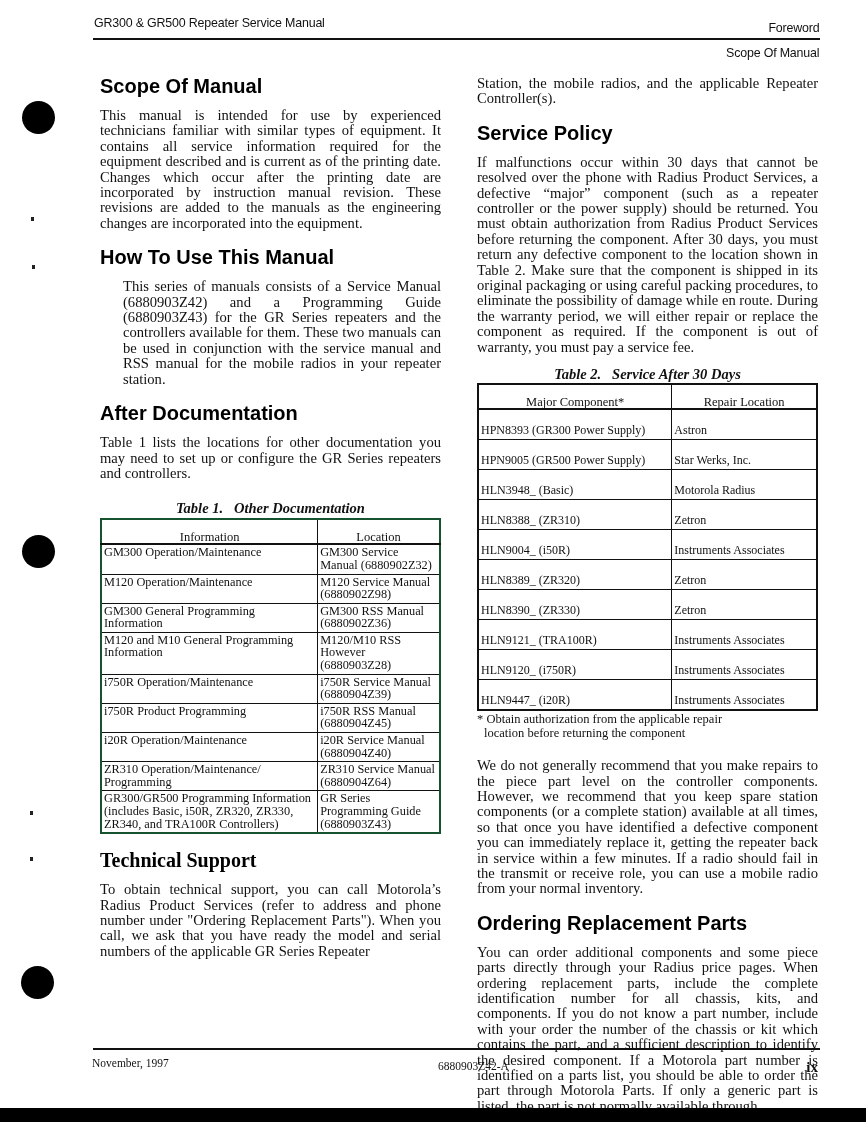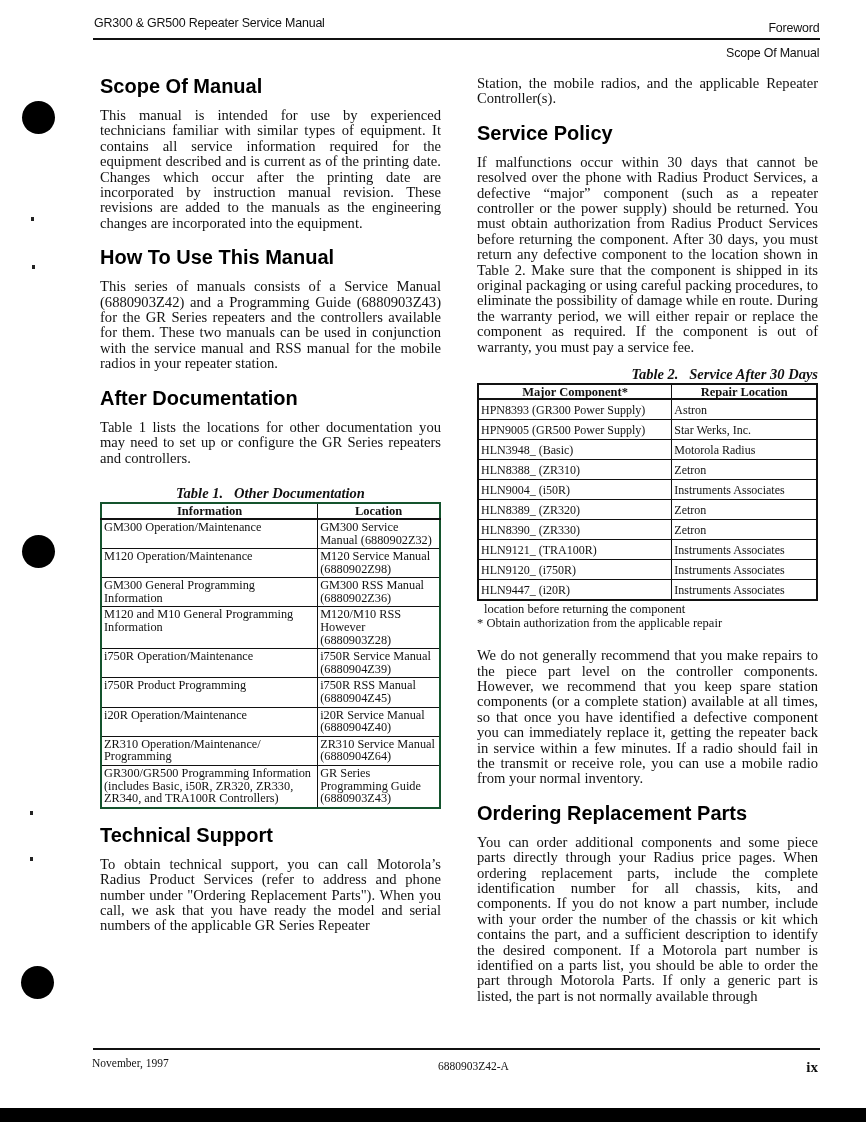--- a/index.html
+++ b/index.html
@@ -7,25 +7,25 @@
   .hole { position:absolute; width:33px; height:33px; border-radius:50%; background:#000; }
   .speck { position:absolute; width:3px; height:4px; background:#222; }
   .running-head { position:absolute; font-family:"Liberation Sans", sans-serif; font-size:13.5px; color:#111; letter-spacing:-0.2px; transform:scaleX(0.92); transform-origin:left top; }
   .running-head.right { transform-origin:right top; text-align:right; }
   .rule { position:absolute; background:#111; }
   .col { position:absolute; font-family:"Liberation Serif", serif; font-size:14.6px; line-height:15.4px; color:#111; }
   h2 { font-family:"Liberation Sans", sans-serif; font-weight:bold; font-size:20px; margin:0; line-height:24px; color:#000; }
   p { margin:0; text-align:justify; }
   .tcap { font-family:"Liberation Serif", serif; font-style:italic; font-weight:bold; font-size:14.5px; text-align:center; }
   table { border-collapse:collapse; font-family:"Liberation Serif", serif; font-size:12.3px; line-height:12.6px; color:#111; }
-  table th { font-weight:bold; border:1px solid #111; border-bottom-width:2px; padding:1px 3px 0 3px; text-align:center; font-size:12.5px;margin-left:20px; }
+  table th { font-weight:normal; border:1px solid #111; border-bottom-width:2px; padding:11px 3px 0 3px; text-align:center; font-size:12.5px;margin-left:20px; }
   table td { border:1px solid #111; padding:1px 2px 2px 2px; vertical-align:top; text-align:left; }
   .t1 { border:2px solid #14532d; }
   .t2 { border:2px solid #111; }
-  .t2 td { padding:4px 2px 1px 2px; height:14px; font-size:12px; }
+  .t2 td { padding:14px 2px 1px 2px; height:14px; font-size:12px; }
   .footnote { font-family:"Liberation Serif", serif; font-size:12.5px; line-height:13.5px; }
   .foot { position:absolute; font-family:"Liberation Serif", serif; font-size:11.5px; color:#111; }
   .blackbar { position:absolute; left:0; top:1108px; width:866px; height:14px; background:#000; }
 </style>
 </head>
 <body>
 
 <div class="hole" style="left:22px;top:101px;"></div>
 <div class="hole" style="left:22px;top:535px;"></div>
 <div class="hole" style="left:21px;top:966px;"></div>
@@ -37,21 +37,21 @@
 <div class="running-head" style="left:94px;top:15px;">GR300 &amp; GR500 Repeater Service Manual</div>
 <div class="running-head right" style="right:47px;top:20px;">Foreword</div>
 <div class="rule" style="left:93px;top:38px;width:727px;height:2px;"></div>
 <div class="running-head right" style="right:47px;top:45px;">Scope Of Manual</div>
 
 <div class="col" style="left:100px;top:74px;width:341px;">
   <h2>Scope Of Manual</h2>
   <p style="margin-top:10px;">This manual is intended for use by experienced technicians familiar with similar types of equipment. It contains all service information required for the equipment described and is current as of the printing date. Changes which occur after the printing date are incorporated by instruction manual revision. These revisions are added to the manuals as the engineering changes are incorporated into the equipment.</p>
 
   <h2 style="margin-top:14px;">How To Use This Manual</h2>
-  <p style="margin-top:10px;">This series of manuals consists of a Service Manual (6880903Z42) and a Programming Guide (6880903Z43) for the GR Series repeaters and the controllers available for them. These two manuals can be used in conjunction with the service manual and RSS manual for the mobile radios in your repeater station.</p>
+  <p style="margin-top:10px;margin-left:23px;">This series of manuals consists of a Service Manual (6880903Z42) and a Programming Guide (6880903Z43) for the GR Series repeaters and the controllers available for them. These two manuals can be used in conjunction with the service manual and RSS manual for the mobile radios in your repeater station.</p>
 
   <h2 style="margin-top:14px;">After Documentation</h2>
   <p style="margin-top:10px;">Table 1 lists the locations for other documentation you may need to set up or configure the GR Series repeaters and controllers.</p>
 
   <div class="tcap" style="margin-top:20px;white-space:pre;">Table 1.   Other Documentation</div>
   <table class="t1" style="width:341px;margin-top:1px;">
     <colgroup>
         <col style="width:218px">
         <col style="width:123px">
       </colgroup>
@@ -94,31 +94,31 @@
           <td>ZR310 Operation/Maintenance/ Programming</td>
           <td>ZR310 Service Manual (6880904Z64)</td>
         </tr>
       <tr>
           <td>GR300/GR500 Programming Information (includes Basic, i50R, ZR320, ZR330, ZR340, and TRA100R Controllers)</td>
           <td>GR Series Programming Guide (6880903Z43)</td>
         </tr>
     </tbody>
   </table>
 
-  <h2 style="margin-top:14px;">Technical Support</h2>
+  <h2 style="margin-top:14px;font-family:Liberation Serif, serif;">Technical Support</h2>
   <p style="margin-top:10px;">To obtain technical support, you can call Motorola’s Radius Product Services (refer to address and phone number under "Ordering Replacement Parts"). When you call, we ask that you have ready the model and serial numbers of the applicable GR Series Repeater</p>
 </div>
 
 <div class="col" style="left:477px;top:76px;width:341px;">
   <p>Station, the mobile radios, and the applicable Repeater Controller(s).</p>
 
   <h2 style="margin-top:14px;">Service Policy</h2>
   <p style="margin-top:10px;">If malfunctions occur within 30 days that cannot be resolved over the phone with Radius Product Services, a defective “major” component (such as a repeater controller or the power supply) should be returned. You must obtain authorization from Radius Product Services before returning the component. After 30 days, you must return any defective component to the location shown in Table 2. Make sure that the component is shipped in its original packaging or using careful packing procedures, to eliminate the possibility of damage while en route. During the warranty period, we will either repair or replace the component as required. If the component is out of warranty, you must pay a service fee.</p>
 
-  <div class="tcap" style="margin-top:12px;white-space:pre;text-align:right;">Table 2.   Service After 30 Days</div>
+  <div class="tcap" style="margin-top:12px;white-space:pre;">Table 2.   Service After 30 Days</div>
   <table class="t2" style="width:341px;margin-top:0;">
     <colgroup>
         <col style="width:195px">
         <col style="width:146px">
       </colgroup>
     <thead>
       <tr>
         <th>Major Component*</th>
         <th>Repair Location</th>
       </tr>
@@ -160,22 +160,22 @@
           <td>HLN9120_ (i750R)</td>
           <td>Instruments Associates</td>
         </tr>
       <tr>
           <td>HLN9447_ (i20R)</td>
           <td>Instruments Associates</td>
         </tr>
     </tbody>
   </table>
   <div class="footnote" style="margin-top:2px;">
+    <div>* Obtain authorization from the applicable repair</div>
     <div style="padding-left:7px;">location before returning the component</div>
-    <div>* Obtain authorization from the applicable repair</div>
   </div>
 
   <p style="margin-top:18px;">We do not generally recommend that you make repairs to the piece part level on the controller components. However, we recommend that you keep spare station components (or a complete station) available at all times, so that once you have identified a defective component you can immediately replace it, getting the repeater back in service within a few minutes. If a radio should fail in the transmit or receive role, you can use a mobile radio from your normal inventory.</p>
 
   <h2 style="margin-top:14px;">Ordering Replacement Parts</h2>
   <p style="margin-top:10px;">You can order additional components and some piece parts directly through your Radius price pages. When ordering replacement parts, include the complete identification number for all chassis, kits, and components. If you do not know a part number, include with your order the number of the chassis or kit which contains the part, and a sufficient description to identify the desired component. If a Motorola part number is identified on a parts list, you should be able to order the part through Motorola Parts. If only a generic part is listed, the part is not normally available through</p>
 </div>
 
 <div class="rule" style="left:93px;top:1048px;width:727px;height:2px;"></div>
 <div class="foot" style="left:92px;top:1057px;">November, 1997</div>

